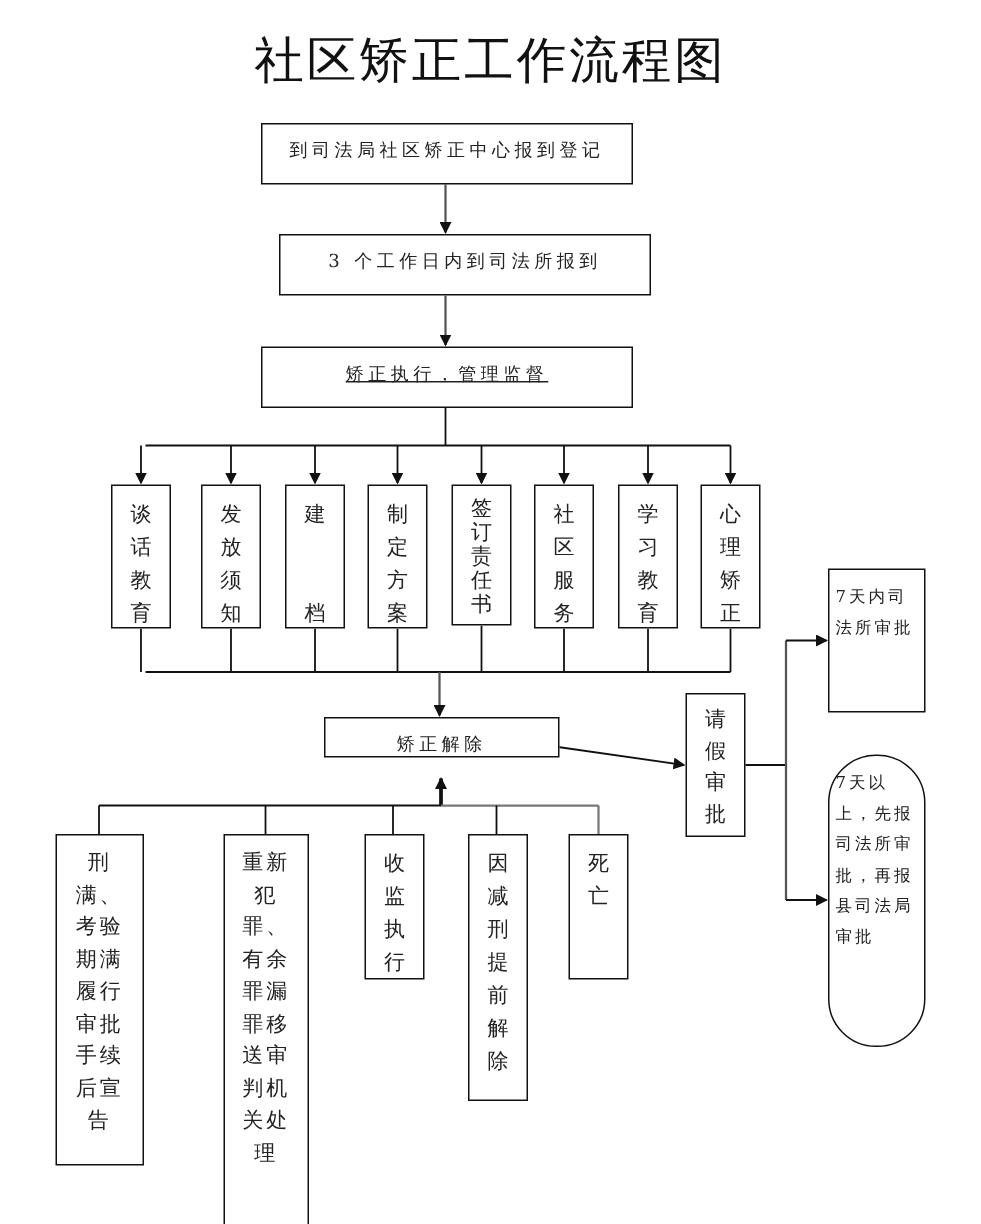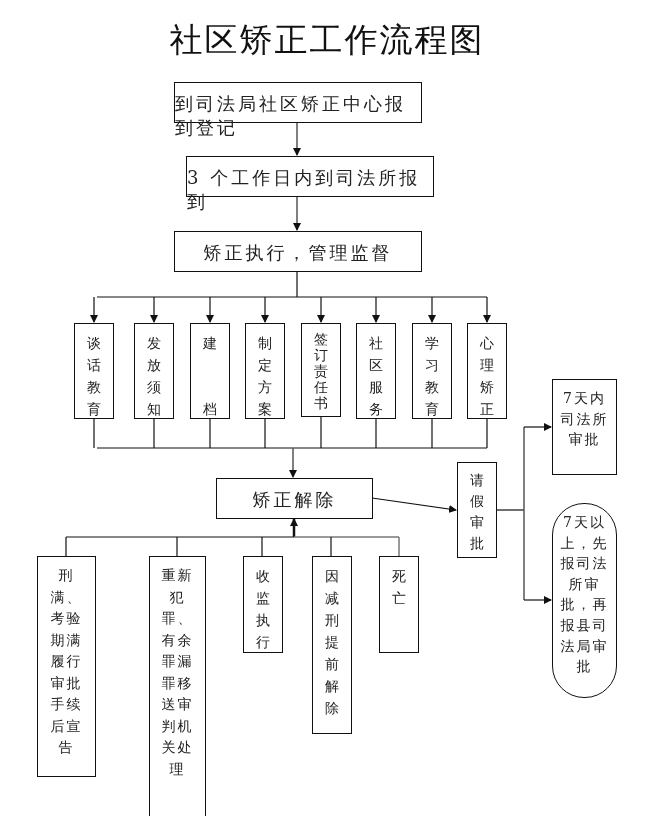--- a/index.html
+++ b/index.html
@@ -2,24 +2,24 @@
 <html><head>
 <meta charset="utf-8">
 <style>
   html, body { margin: 0; padding: 0; background: #ffffff; }
   body { width: 654px; height: 816px; position: relative; overflow: hidden;
          font-family: "DejaVu Serif", "Liberation Serif", serif; color: #222; }
   .title { position: absolute; left: 0; width: 654px; top: 18px; text-align: center;
            font-size: 33px; letter-spacing: 2px; color: #111; }
   .box { position: absolute; border: 1.5px solid #111; box-sizing: border-box; background: #fff; }
   .hbox { display: flex; align-items: flex-start; justify-content: center;
-          font-size: 18px; letter-spacing: 3px; padding-top: 9px; }
+          font-size: 12px; letter-spacing: 3px; padding-top: 9px; }
   .vbox { font-size: 14px; text-align: center; line-height: 22px; padding-top: 8px; }
   .vbox .col { display: block; }
-  .wrap { font-size: 14px; text-align: center; line-height: 20.6px; padding: 8px 4px 0 4px; letter-spacing: 2px; word-break: break-all; }
+  .wrap { font-size: 11px; text-align: left; line-height: 20.6px; padding: 8px 4px 0 4px; letter-spacing: 2px; word-break: break-all; }
   svg.lines { position: absolute; left: 0; top: 0; }
 </style>
 </head>
 <body>
 
 <div class="title">社区矫正工作流程图</div>
 
 <svg class="lines" width="654" height="816">
   <defs>
     <marker id="ah" markerWidth="8" markerHeight="8" refX="7" refY="4" orient="auto" markerUnits="userSpaceOnUse">
@@ -69,21 +69,21 @@
   <line x1="331" y1="537" x2="331" y2="556" stroke="#111" stroke-width="1.2"></line>
   <line x1="399" y1="537" x2="399" y2="556" stroke="#777" stroke-width="1.5"></line>
 </svg>
 
 <div class="box hbox" style="left:174px;top:82px;width:248px;height:41px;">
   <span>到司法局社区矫正中心报到登记</span>
 </div>
 <div class="box hbox" style="left:174px;top:156px;width:248px;height:41px;margin-left:12px;">
   <span>3 个工作日内到司法所报到</span>
 </div>
-<div class="box hbox" style="left:174px;top:231px;width:248px;height:41px;">
+<div class="box hbox" style="left:174px;top:231px;width:248px;height:41px;text-decoration:underline;">
   <span>矫正执行，管理监督</span>
 </div>
 
 <div id="activities">
     <div class="box vbox" style="left: 74px; top: 323px; width: 40px; height: 96px;">
       <span class="col" style="min-height: 22px;">谈</span>
       <span class="col" style="min-height: 22px;">话</span>
       <span class="col" style="min-height: 22px;">教</span>
       <span class="col" style="min-height: 22px;">育</span>
     </div>
@@ -125,21 +125,21 @@
       <span class="col" style="min-height: 22px;">育</span>
     </div>
     <div class="box vbox" style="left: 467px; top: 323px; width: 40px; height: 96px;">
       <span class="col" style="min-height: 22px;">心</span>
       <span class="col" style="min-height: 22px;">理</span>
       <span class="col" style="min-height: 22px;">矫</span>
       <span class="col" style="min-height: 22px;">正</span>
     </div>
   </div>
 
-<div class="box hbox" style="left:216px;top:478px;width:157px;height:41px;">
+<div class="box hbox" style="left:216px;top:478px;width:157px;height:27px;">
   <span>矫正解除</span>
 </div>
 
 <div class="box vbox" style="left:457px;top:462px;width:40px;height:96px;padding-top:7px;line-height:21px;">
   <span class="col">请</span>
   <span class="col">假</span>
   <span class="col">审</span>
   <span class="col">批</span>
 </div>
 <div class="box wrap" style="left:552px;top:379px;width:65px;height:96px;">

